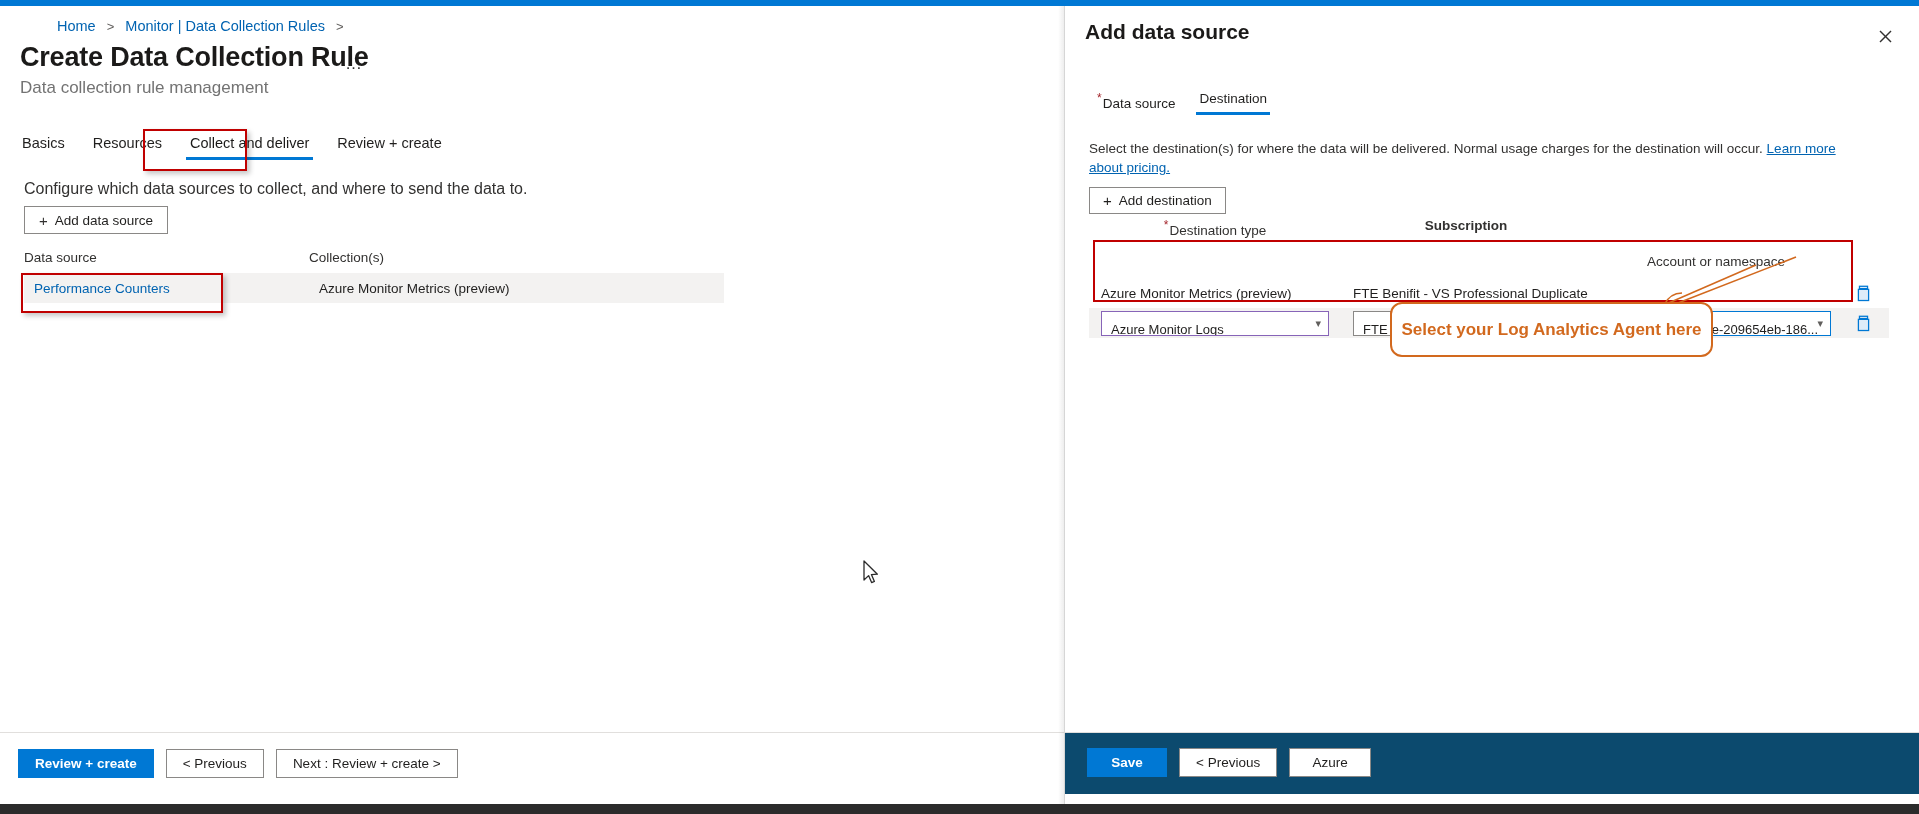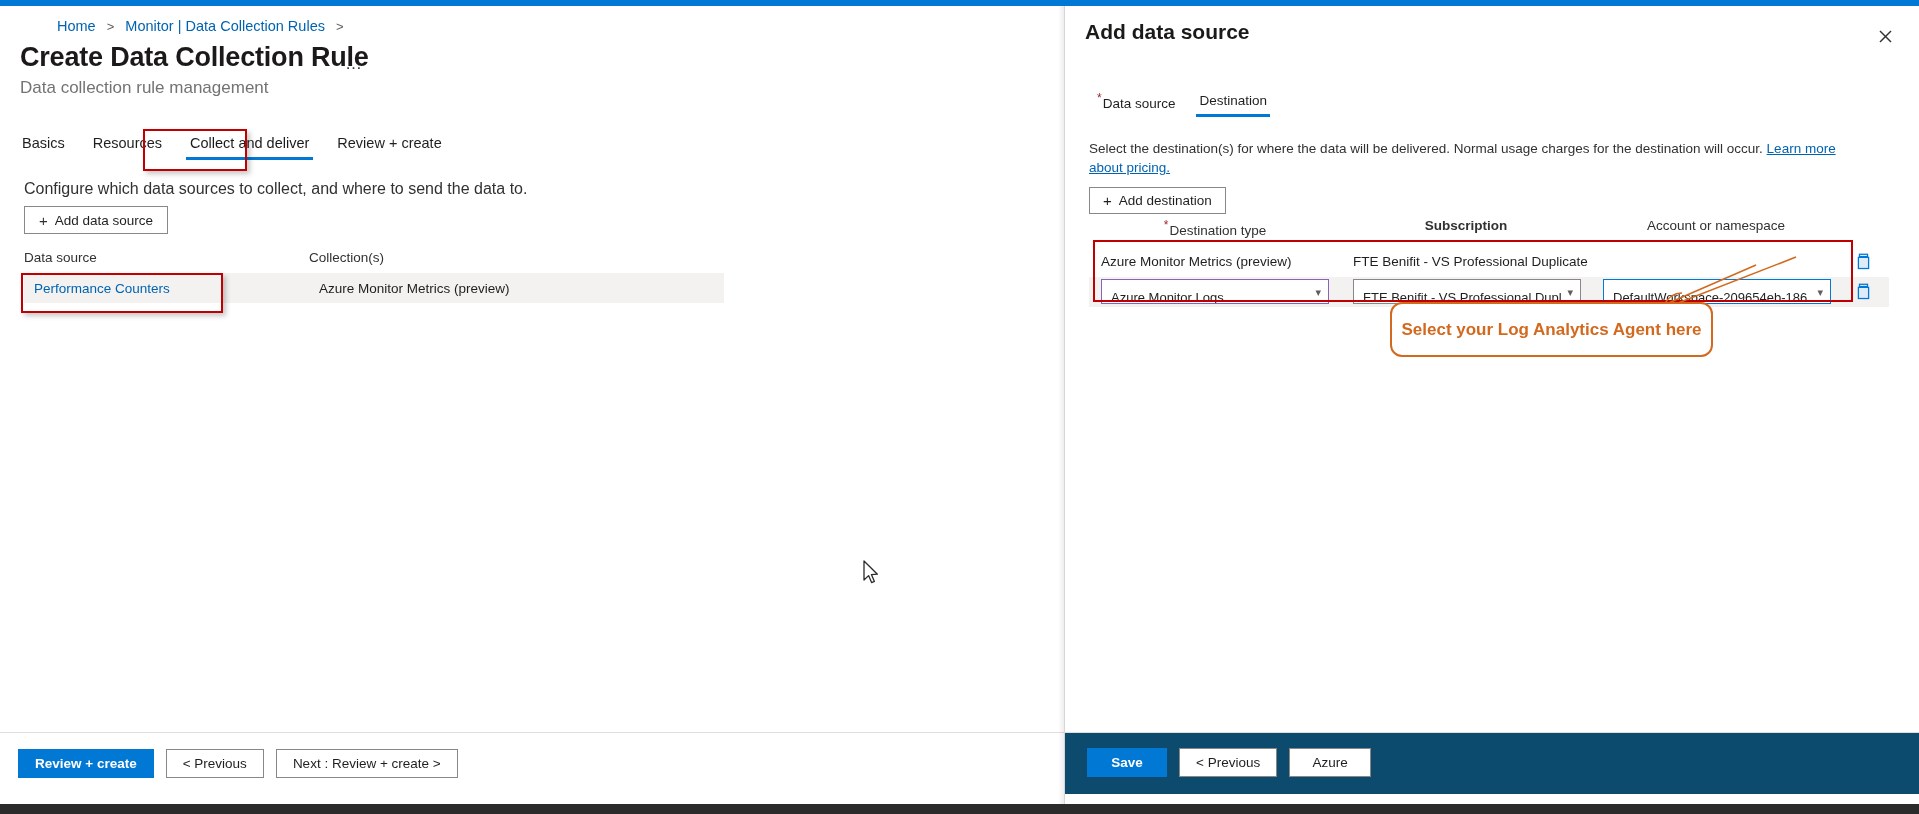--- a/index.html
+++ b/index.html
@@ -129,21 +129,21 @@
     font-size: 21px; font-weight: 600; color: #1b1a19;
   }
   .close-x {
     position: absolute; top: 18px; right: 22px; width: 24px; height: 24px;
     cursor: pointer; color: #323130; display: flex; align-items: center; justify-content: center;
     font-size: 17px; line-height: 1;
   }
 
   .blade-tabs {
     position: absolute; top: 82px; left: 20px;
-    display: flex; align-items: center;
+    display: flex; align-items: flex-start;
   }
   .btab {
     font-size: 13.5px; color: #201f1e; padding: 3px 12px 9px 12px;
     cursor: pointer; position: relative; white-space: nowrap;
   }
   .btab.active::after {
     content: ""; position: absolute; left: 9px; right: 9px; bottom: 0;
     height: 3px; background: #0078d4;
   }
   .req-star { color: #a4262c; font-size: 12px; vertical-align: super; margin-right: 1px; }
@@ -157,21 +157,21 @@
   .add-dest-btn {
     position: absolute; top: 181px; left: 24px;
     height: 27px; padding: 0 13px;
   }
   .add-dest-btn .plus { font-size: 15px; margin-right: 7px; }
 
   .dest-table { position: absolute; top: 212px; left: 24px; width: 800px; }
   .dest-thead { display: flex; font-size: 13.5px; color: #323130; padding-bottom: 9px; text-align: center; }
   .dt-c1 { width: 252px; }
   .dt-c2 { width: 250px; font-weight: bold; }
-  .dt-c3 { width: 250px; }
+  .dt-c3 { width: 250px; margin-top: 36px; }
 
   .dest-row { display: flex; align-items: center; height: 30px; }
   .dest-row.r1 { background: #ffffff; }
   .dest-row.r2 { background: #f3f2f1; }
   .dr-c1 { width: 252px; font-size: 13.5px; color: #201f1e; padding-left: 12px; }
   .dr-c2 { width: 250px; font-size: 13.5px; color: #201f1e; padding-left: 12px; }
   .dr-c3 { width: 250px; font-size: 13.5px; color: #201f1e; padding-left: 12px; }
   .dr-del { width: 44px; display: flex; justify-content: center; }
 
   .combo {

